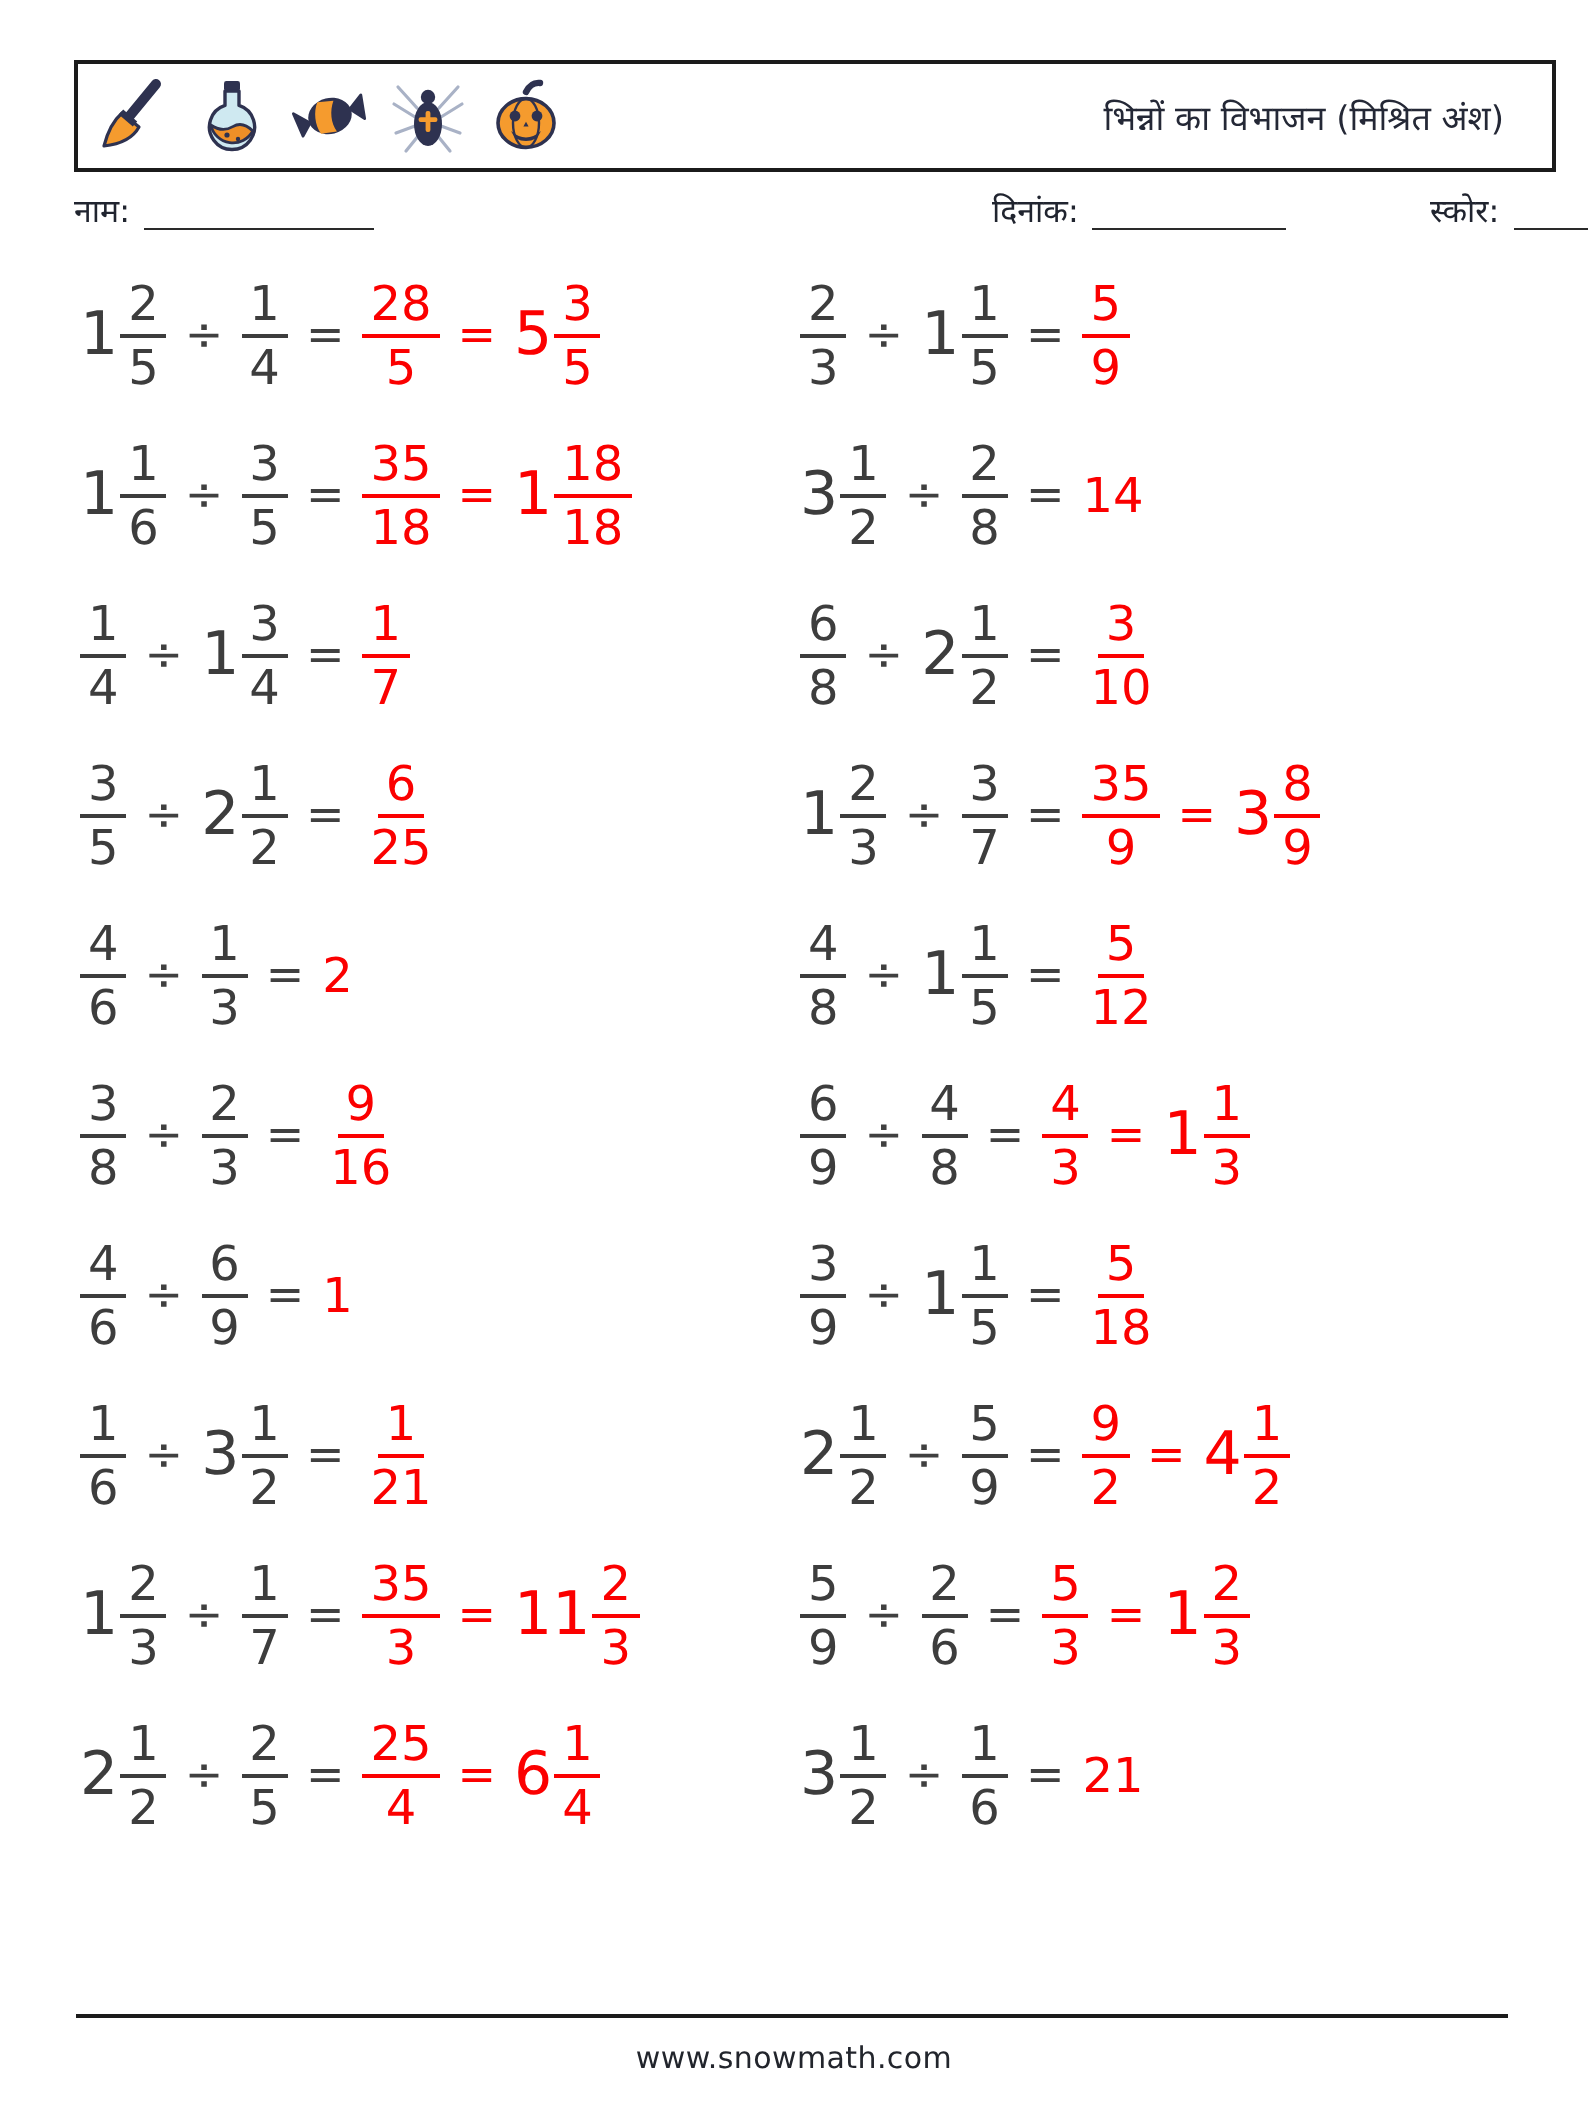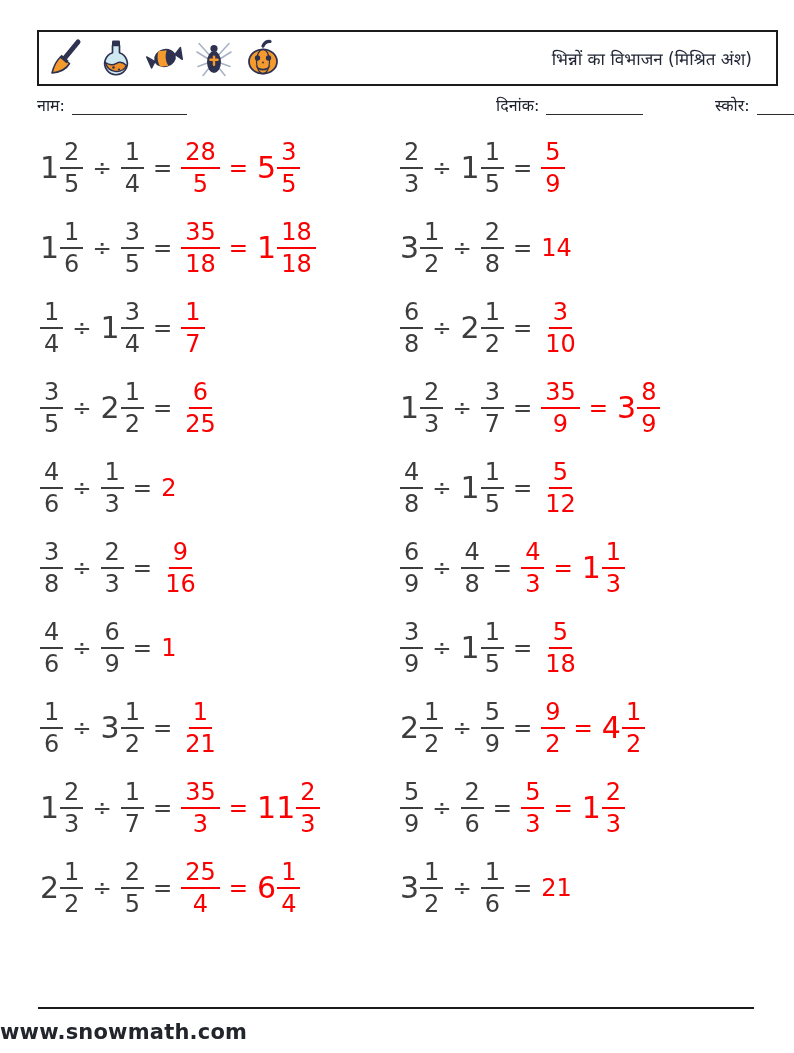--- a/index.html
+++ b/index.html
@@ -41,22 +41,22 @@
         font-size:24px;line-height:1;}
   .frac .num{padding:0 4px 3px;border-bottom:2px solid currentColor;}
   .frac .den{padding:3px 4px 0;}
   .op{font-size:23px;line-height:1;color:#404040;}
   .int{font-size:24px;line-height:1;}
   .answer{display:inline-flex;align-items:center;gap:9px;}
   .answer .op{color:inherit;}
   
   .footer-line{position:absolute;left:38px;top:1007px;width:716px;
                border-top:2px solid #1b1b1b;}
-  .footer-text{position:absolute;left:0;top:1020px;width:100%;
-               font-size:21px;font-weight:700;color:#22252c;letter-spacing:.2px;}
+  .footer-text{position:absolute;left:0;top:1020px;width:100%;text-align:center;
+               font-size:15px;font-weight:400;color:#22252c;letter-spacing:.2px;}
 </style>
 </head>
 <body>
 
 <div>
 
   <div class="header-box">
     <div class="icons">
       <span class="icon">
         <svg viewBox="0 0 40 40">

